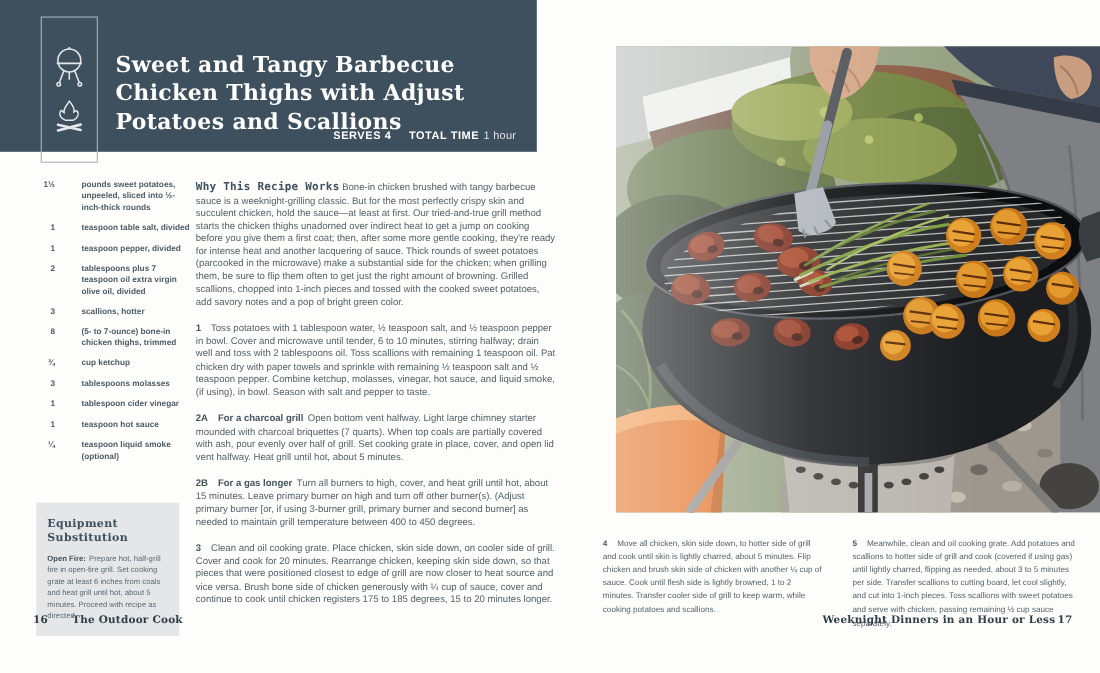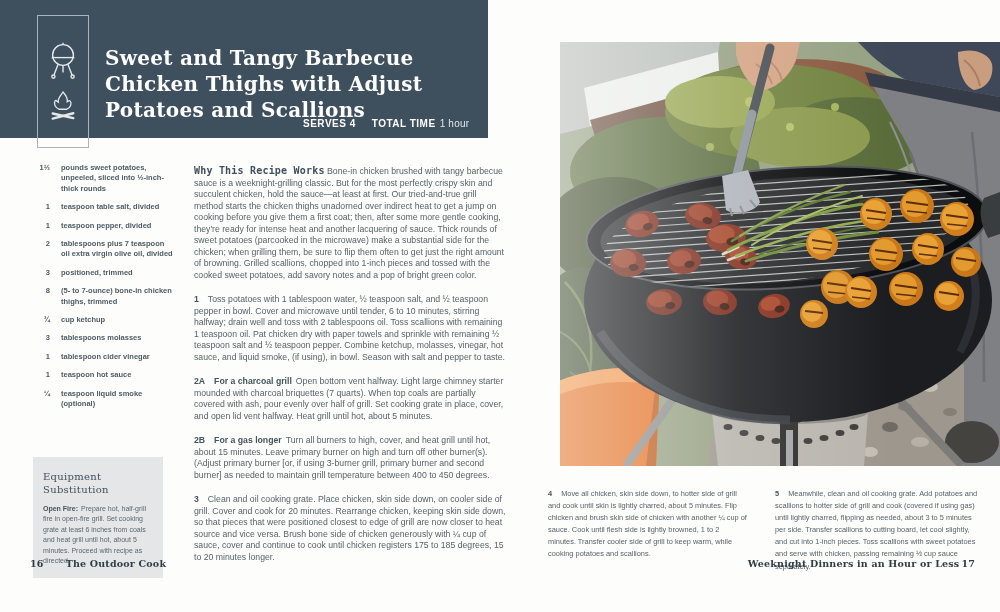--- a/index.html
+++ b/index.html
@@ -15,33 +15,33 @@
          font-family:"DejaVu Serif","Liberation Serif",serif;font-weight:bold;
          font-size:20px;line-height:26px;letter-spacing:.3px;}
   .title span{display:block;}
   .meta{position:absolute;left:303px;top:118px;color:#fff;font-size:10px;letter-spacing:.5px;}
   .meta b{font-weight:bold;}
   .meta .val{font-weight:normal;color:#e2e6e9;margin-left:4px;letter-spacing:.2px;}
   .meta .gap{display:inline-block;width:16px;}
   
   .ingredients{position:absolute;left:30px;top:163px;width:144px;}
   .ing{display:flex;margin-bottom:8px;font-weight:bold;font-size:7.5px;line-height:10.4px;color:#4d5b64;}
-  .ing .qty{width:20px;text-align:right;flex:0 0 20px;margin-right:11px;}
+  .ing .qty{width:20px;text-align:right;flex:0 0 20px;margin-right:24px;}
   .ing .itx{flex:1;}
   
   .maincol{position:absolute;left:178px;top:165px;width:328px;font-size:8.7px;line-height:11.5px;}
-  .maincol p{margin:0 0 13px 16px;}
+  .maincol p{margin:0 0 13px 0;}
   .why-head{font-family:"DejaVu Sans Mono","Liberation Mono",monospace;font-weight:bold;
             font-size:10px;letter-spacing:.2px;color:#3e4f5d;}
   .step .num{font-weight:bold;margin-right:9px;color:#45535c;}
   .step .lead{font-weight:bold;color:#45535c;}
   .step .lead:not(:empty){margin-right:4px;}
   
   .equip{position:absolute;left:33px;top:457px;width:110px;background:#e4e6e7;padding:13px 10px 12px 10px;}
-  .equip .etitle{font-family:"DejaVu Serif","Liberation Serif",serif;font-weight:normal;
+  .equip .etitle{font-family:"DejaVu Serif","Liberation Serif",serif;font-weight:bold;
                  font-size:10px;line-height:13px;color:#3e4f5d;letter-spacing:.3px;margin-bottom:8px;}
   .equip .ebody{font-size:7px;line-height:10.4px;color:#5b6870;}
   .equip .elead{font-weight:bold;color:#45535c;margin-right:3px;}
   
   .rstep{position:absolute;top:488px;font-size:7.4px;line-height:12.1px;width:200px;}
   .rstep.s4{left:548px;}
   .rstep.s5{left:775px;width:206px;}
   
   .foot{position:absolute;top:558px;font-family:"DejaVu Serif","Liberation Serif",serif;
         font-weight:bold;font-size:9.5px;color:#2f3d46;letter-spacing:.2px;}
@@ -98,21 +98,21 @@
     <div class="ing">
         <span class="qty">1</span>
         <span class="itx">teaspoon pepper, divided</span>
       </div>
     <div class="ing">
         <span class="qty">2</span>
         <span class="itx">tablespoons plus 7 teaspoon oil extra virgin olive oil, divided</span>
       </div>
     <div class="ing">
         <span class="qty">3</span>
-        <span class="itx">positioned, trimmed</span>
+        <span class="itx">scallions, hotter</span>
       </div>
     <div class="ing">
         <span class="qty">8</span>
         <span class="itx">(5- to 7-ounce) bone-in chicken thighs, trimmed</span>
       </div>
     <div class="ing">
         <span class="qty">¾</span>
         <span class="itx">cup ketchup</span>
       </div>
     <div class="ing">

